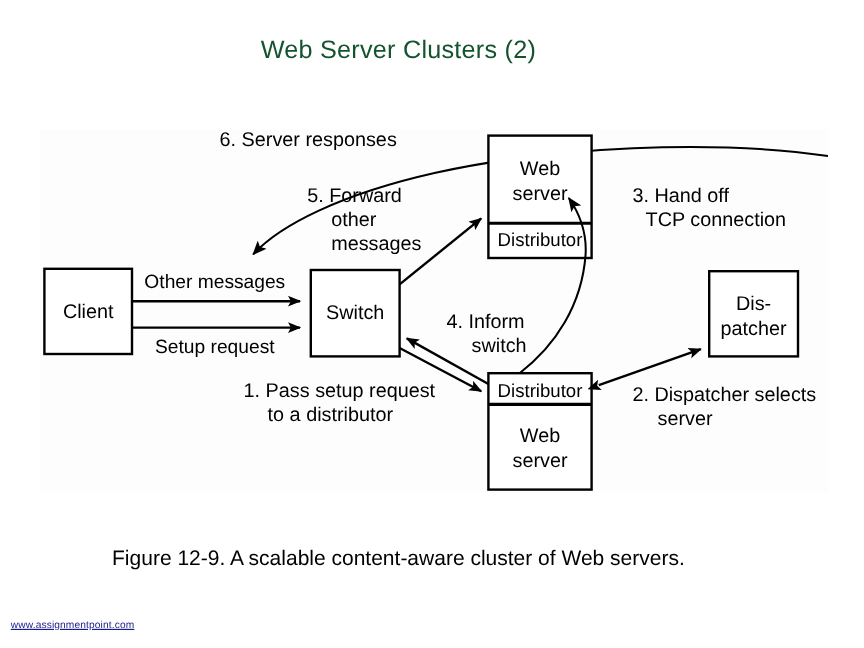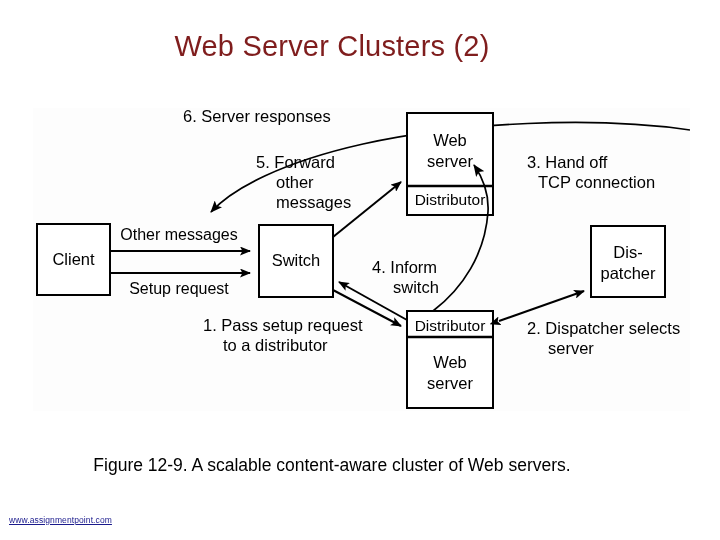--- a/index.html
+++ b/index.html
@@ -18,22 +18,22 @@
     position: absolute;
     inset: 0;
     background: #ffffff;
   }
   #slide-title {
     position: absolute;
     left: 0;
     top: 30px;
     width: 664px;
     text-align: center;
-    color: #7f1d1d;
-    font-size: 29px;
+    color: #14532d;
+    font-size: 21px;
     font-weight: normal;
     letter-spacing: 0.2px;
     font-family: "Liberation Sans", sans-serif;
     white-space: nowrap;
   }
   #figure-region {
     position: absolute;
     left: 33px;
     top: 108px;
     width: 657px;

